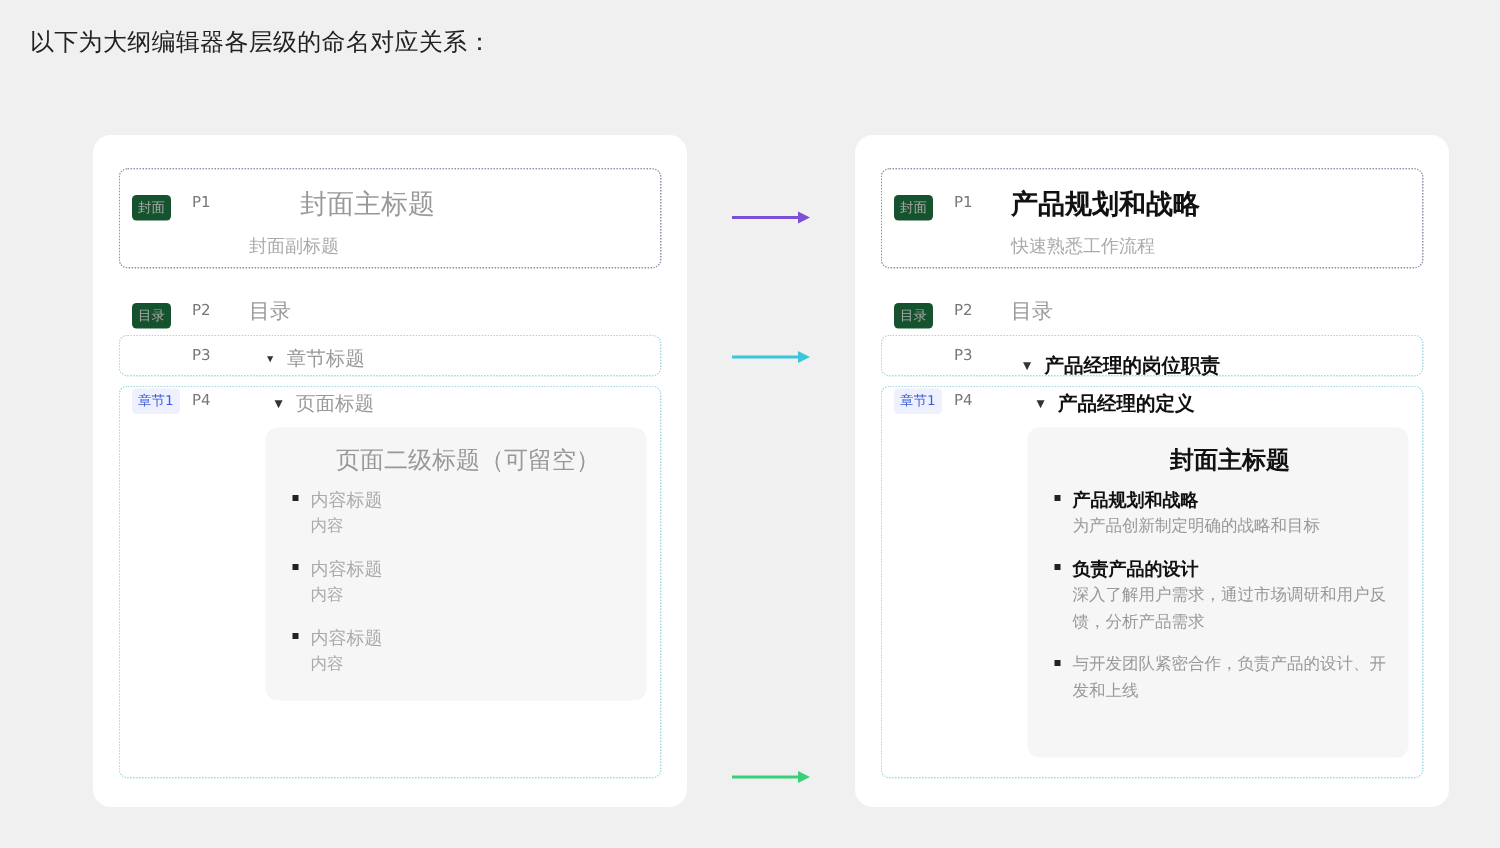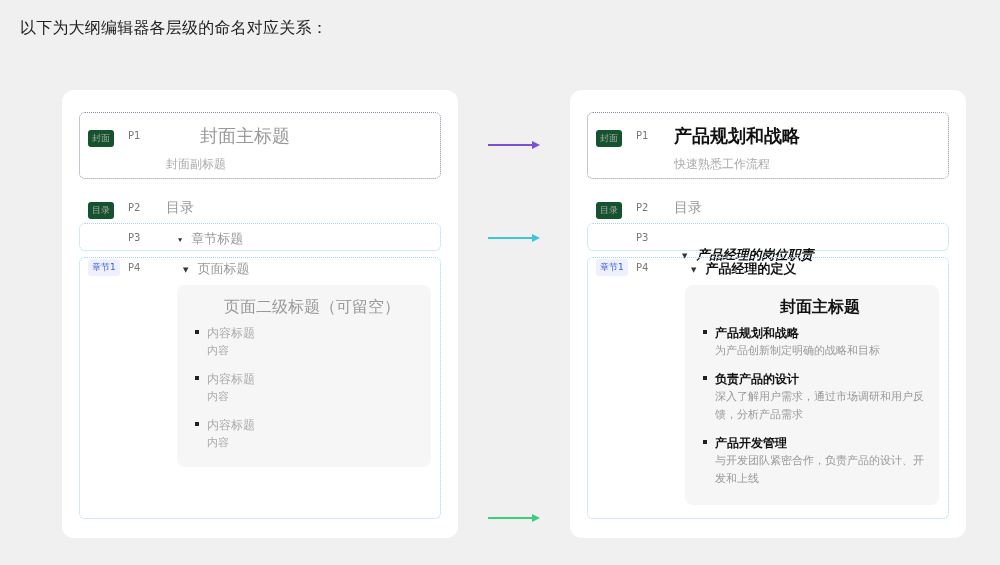--- a/index.html
+++ b/index.html
@@ -113,37 +113,36 @@
   <div class="row-abs t-cover" style="left:104px;top:34px;">产品规划和战略</div>
   <div class="row-abs t-sub" style="left:104px;top:66px;">快速熟悉工作流程</div>
 
   <span class="chip" style="left:26px;top:112px;">目录</span>
   <span class="pnum" style="left:66px;top:112px;">P2</span>
   <div class="row-abs t-toc" style="left:104px;top:109px;">目录</div>
 
   <div class="box chapter"></div>
   <span class="chip blue" style="left:26px;top:141px;">章节1</span>
   <span class="pnum" style="left:66px;top:142px;">P3</span>
-  <div class="row-abs t-h" style="left:112px;top:156px;font-style:italic;">
+  <div class="row-abs t-h" style="left:112px;top:145px;">
     <span class="tri">▼</span><span>产品经理的岗位职责</span>
   </div>
 
   <div class="box page"></div>
   <span class="pnum" style="left:66px;top:172px;">P4</span>
   <div class="row-abs t-h" style="left:121px;top:170px;">
     <span class="tri">▼</span><span>产品经理的定义</span>
   </div>
   <div class="content-card">
     <div class="card-title">封面主标题</div>
     <div class="item">
       <div class="item-title">产品规划和战略</div>
       <div class="item-desc">为产品创新制定明确的战略和目标</div>
     </div>
     <div class="item">
       <div class="item-title">负责产品的设计</div>
       <div class="item-desc">深入了解用户需求，通过市场调研和用户反馈，分析产品需求</div>
     </div>
     <div class="item">
-      <div class="item-title">产品开发管理</div>
       <div class="item-desc">与开发团队紧密合作，负责产品的设计、开发和上线</div>
     </div>
   </div>
 </div>
 
 </body></html>

